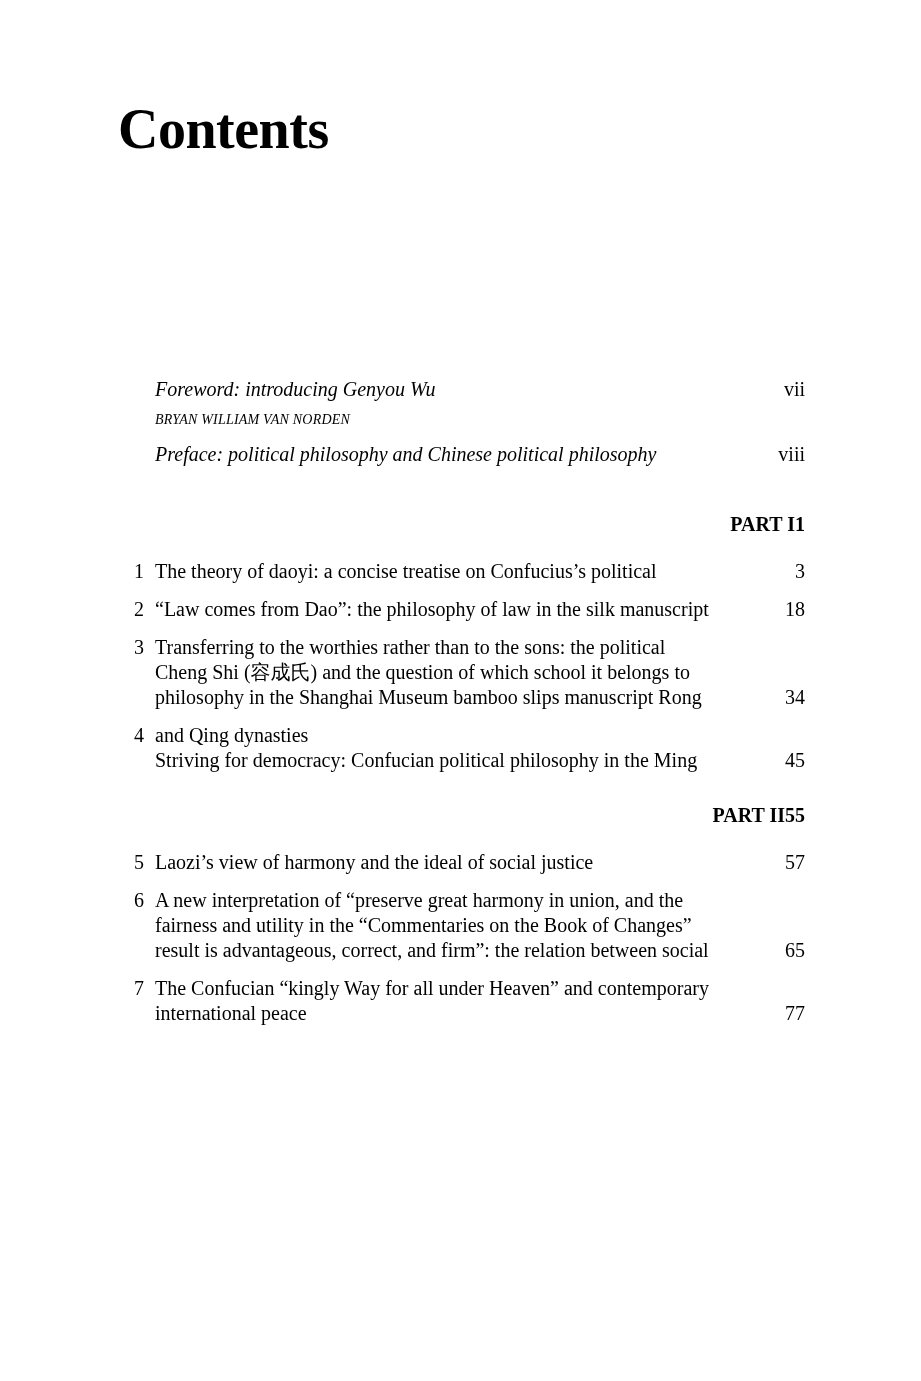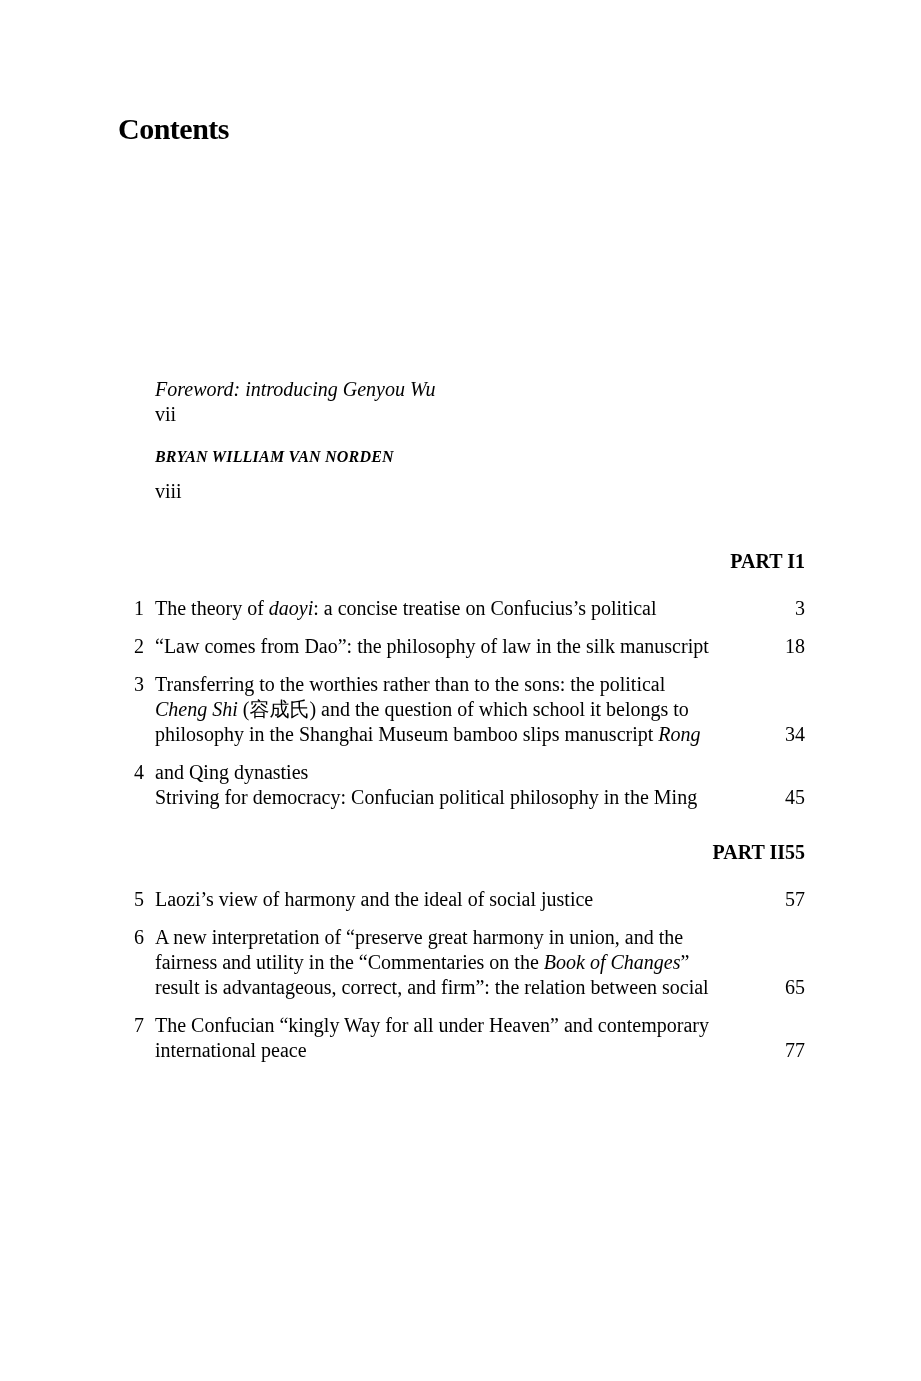--- a/index.html
+++ b/index.html
@@ -12,44 +12,42 @@
     font-family: "Liberation Serif", "DejaVu Serif", serif;
     font-size: 20px;
     overflow: hidden;
   }
   .page {
     padding-left: 118px;
     width: 805px; 
   }
   .title {
     font-weight: bold;
-    font-size: 30px;
+    font-size: 56px;
     line-height: 58px;
     margin-top: 100px;
     letter-spacing: -0.5px;
   }
   .front-matter { margin-top: 219px; }
   .fm-item + .fm-item { margin-top: 14px; }
   .fm-row {
     display: flex;
     justify-content: space-between;
     align-items: baseline;
     line-height: 25px;
     padding-left: 37px;
-    flex-direction: column;
   }
   .fm-title { font-style: italic; }
   .fm-author {
     padding-left: 37px;
     font-style: italic;
-    font-size: 16px;
+    font-size: 14px;
     line-height: 17px;
-    margin-top: 21px;
+    margin-top: 9px;
     letter-spacing: 0.2px;
-    font-weight: bold;
   }
   .part-heading {
     display: flex;
     justify-content: flex-end;
     font-weight: bold;
     line-height: 25px;
     margin-top: 30px;
   }
   .part-heading.first { margin-top: 45px; }
   .chapter {
@@ -60,37 +58,38 @@
   .part-heading + .chapter { margin-top: 22px; }
   .ch-num {
     flex: none;
     width: 37px;
     padding-right: 11px;
     text-align: right;
   }
   .ch-lines { flex: 1; }
   .ch-line { white-space: nowrap; }
   .ch-page { align-self: flex-end; }
-  .it { font-style: italic; }
+  .it { }
 </style>
 </head>
 <body>
 
 <div class="page">
   <h1 class="title">Contents</h1>
   <div class="front-matter" id="front-matter">
       <div class="fm-item">
         <div class="fm-row">
           <span class="fm-title">Foreword: introducing Genyou Wu</span>
           <span class="fm-page">vii</span>
         </div>
         <div class="fm-author">BRYAN WILLIAM VAN NORDEN</div>
       </div>
       <div class="fm-item">
         <div class="fm-row">
+          <span class="fm-title">Preface: political philosophy and Chinese political philosophy</span>
           <span class="fm-page">viii</span>
         </div>
       </div>
     </div>
   <div id="parts">
       <div class="part-heading first">
         <span class="part-label">PART I</span>
         <span class="part-page">1</span>
       </div>
       <div class="chapter">

